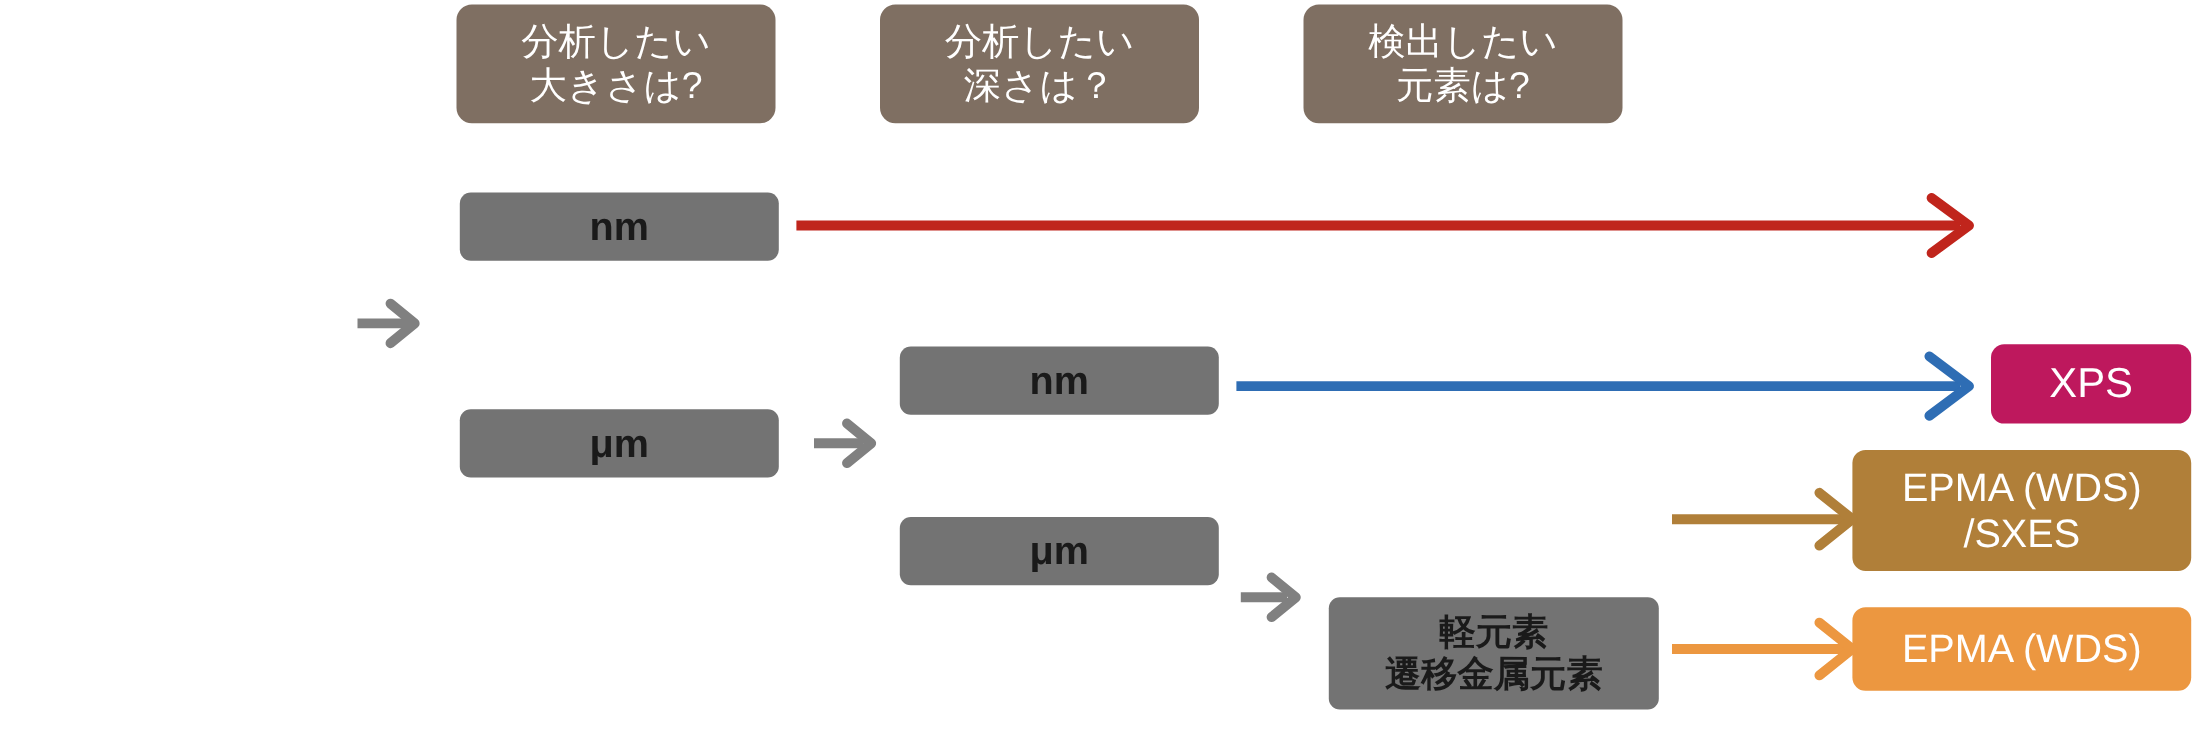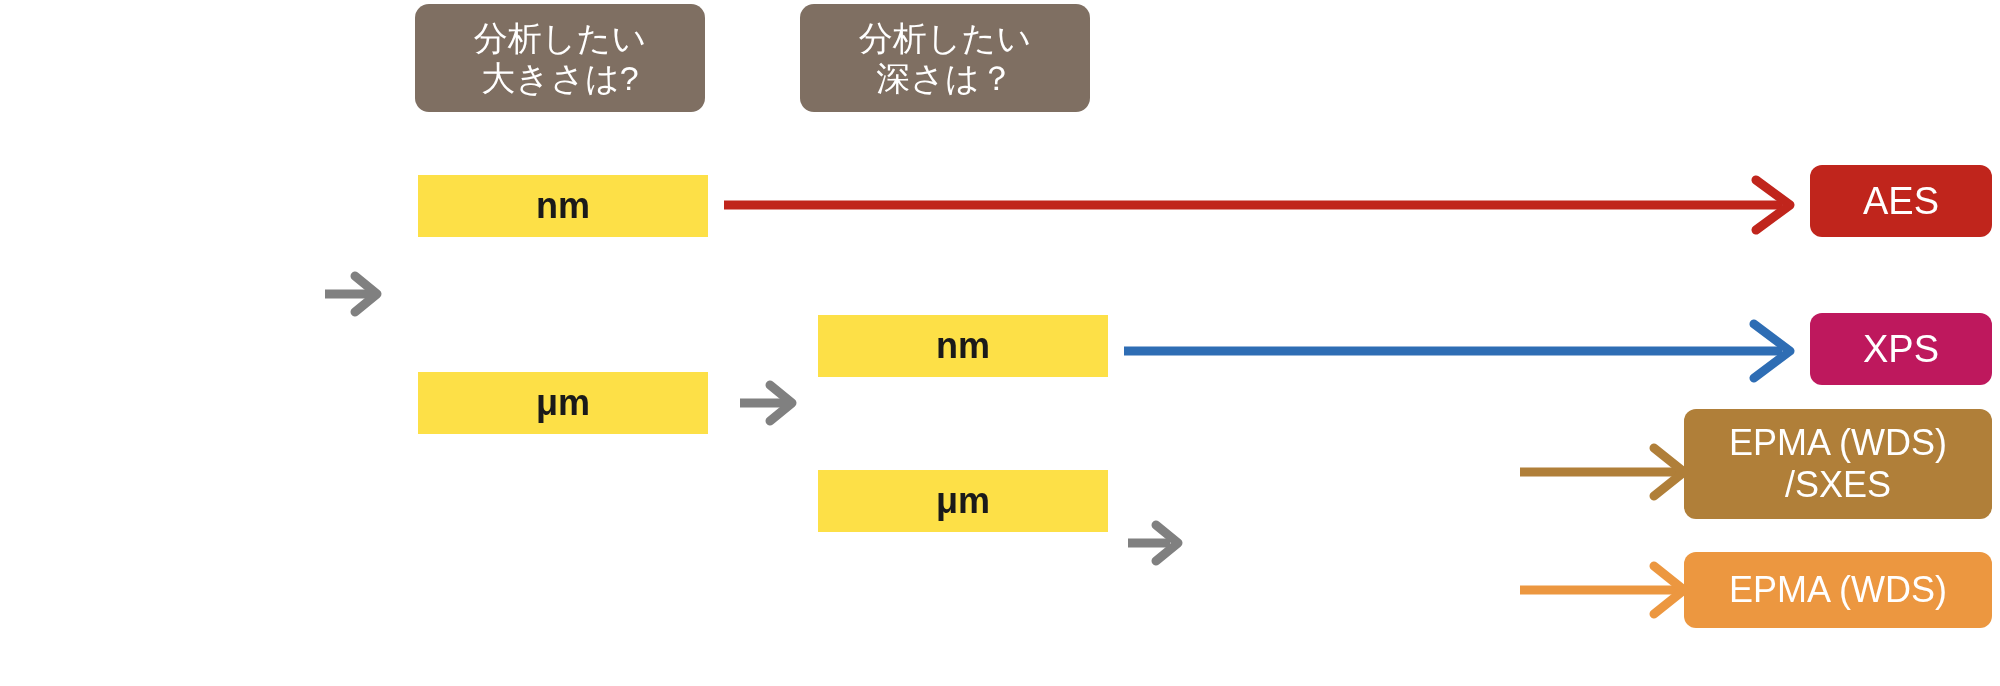--- a/index.html
+++ b/index.html
@@ -32,25 +32,25 @@
   .q-box {
     background: #7F6F62;
     color: #ffffff;
     font-size: 34px;
     font-weight: 400;
     border-radius: 14px;
     padding: 6px 10px;
   }
   
   .cream-box {
-    background: #fde047;
+    background: #737373;
     color: #1a1a1a;
     font-size: 36px;
     font-weight: 700;
-    border-radius: 0;
+    border-radius: 10px;
   }
   .cream-box.small-text {
     font-size: 33px;
   }
   
   .result-box {
     color: #ffffff;
     font-size: 38px;
     font-weight: 400;
     border-radius: 12px;
@@ -75,33 +75,36 @@
 <body>
 
 <div id="canvas">
 
   <div class="node q-box" style="left:415px; top:4px; width:290px; height:108px;">分析したい
 大きさは?</div>
 
   <div class="node q-box" style="left:800px; top:4px; width:290px; height:108px;">分析したい
 深さは？</div>
 
+  <div class="node q-box" style="left:1185px; top:4px; width:290px; height:108px;">検出したい
+元素は?</div>
 
 
   <div class="node cream-box" style="left:418px; top:175px; width:290px; height:62px;">nm</div>
 
   <div class="node cream-box" style="left:418px; top:372px; width:290px; height:62px;">μm</div>
 
   <div class="node cream-box" style="left:818px; top:315px; width:290px; height:62px;">nm</div>
 
   <div class="node cream-box" style="left:818px; top:470px; width:290px; height:62px;">μm</div>
 
 
+  <div class="node cream-box small-text" style="left:1208px; top:543px; width:300px; height:102px;">軽元素
+遷移金属元素</div>
 
-  <div class="node result-box result-aes" style="left:1810px; top:165px; width:182px; height:72px;">AES</div>
 
   <div class="node result-box result-xps" style="left:1810px; top:313px; width:182px; height:72px;">XPS</div>
 
   <div class="node result-box result-epma-sxes" style="left:1684px; top:409px; width:308px; height:110px; font-size:36px;">EPMA (WDS)
 /SXES</div>
 
   <div class="node result-box result-epma-wds" style="left:1684px; top:552px; width:308px; height:76px; font-size:36px;">EPMA (WDS)</div>
 
   <svg class="arrow-layer" viewBox="0 0 2000 686" width="2000" height="686">
 

